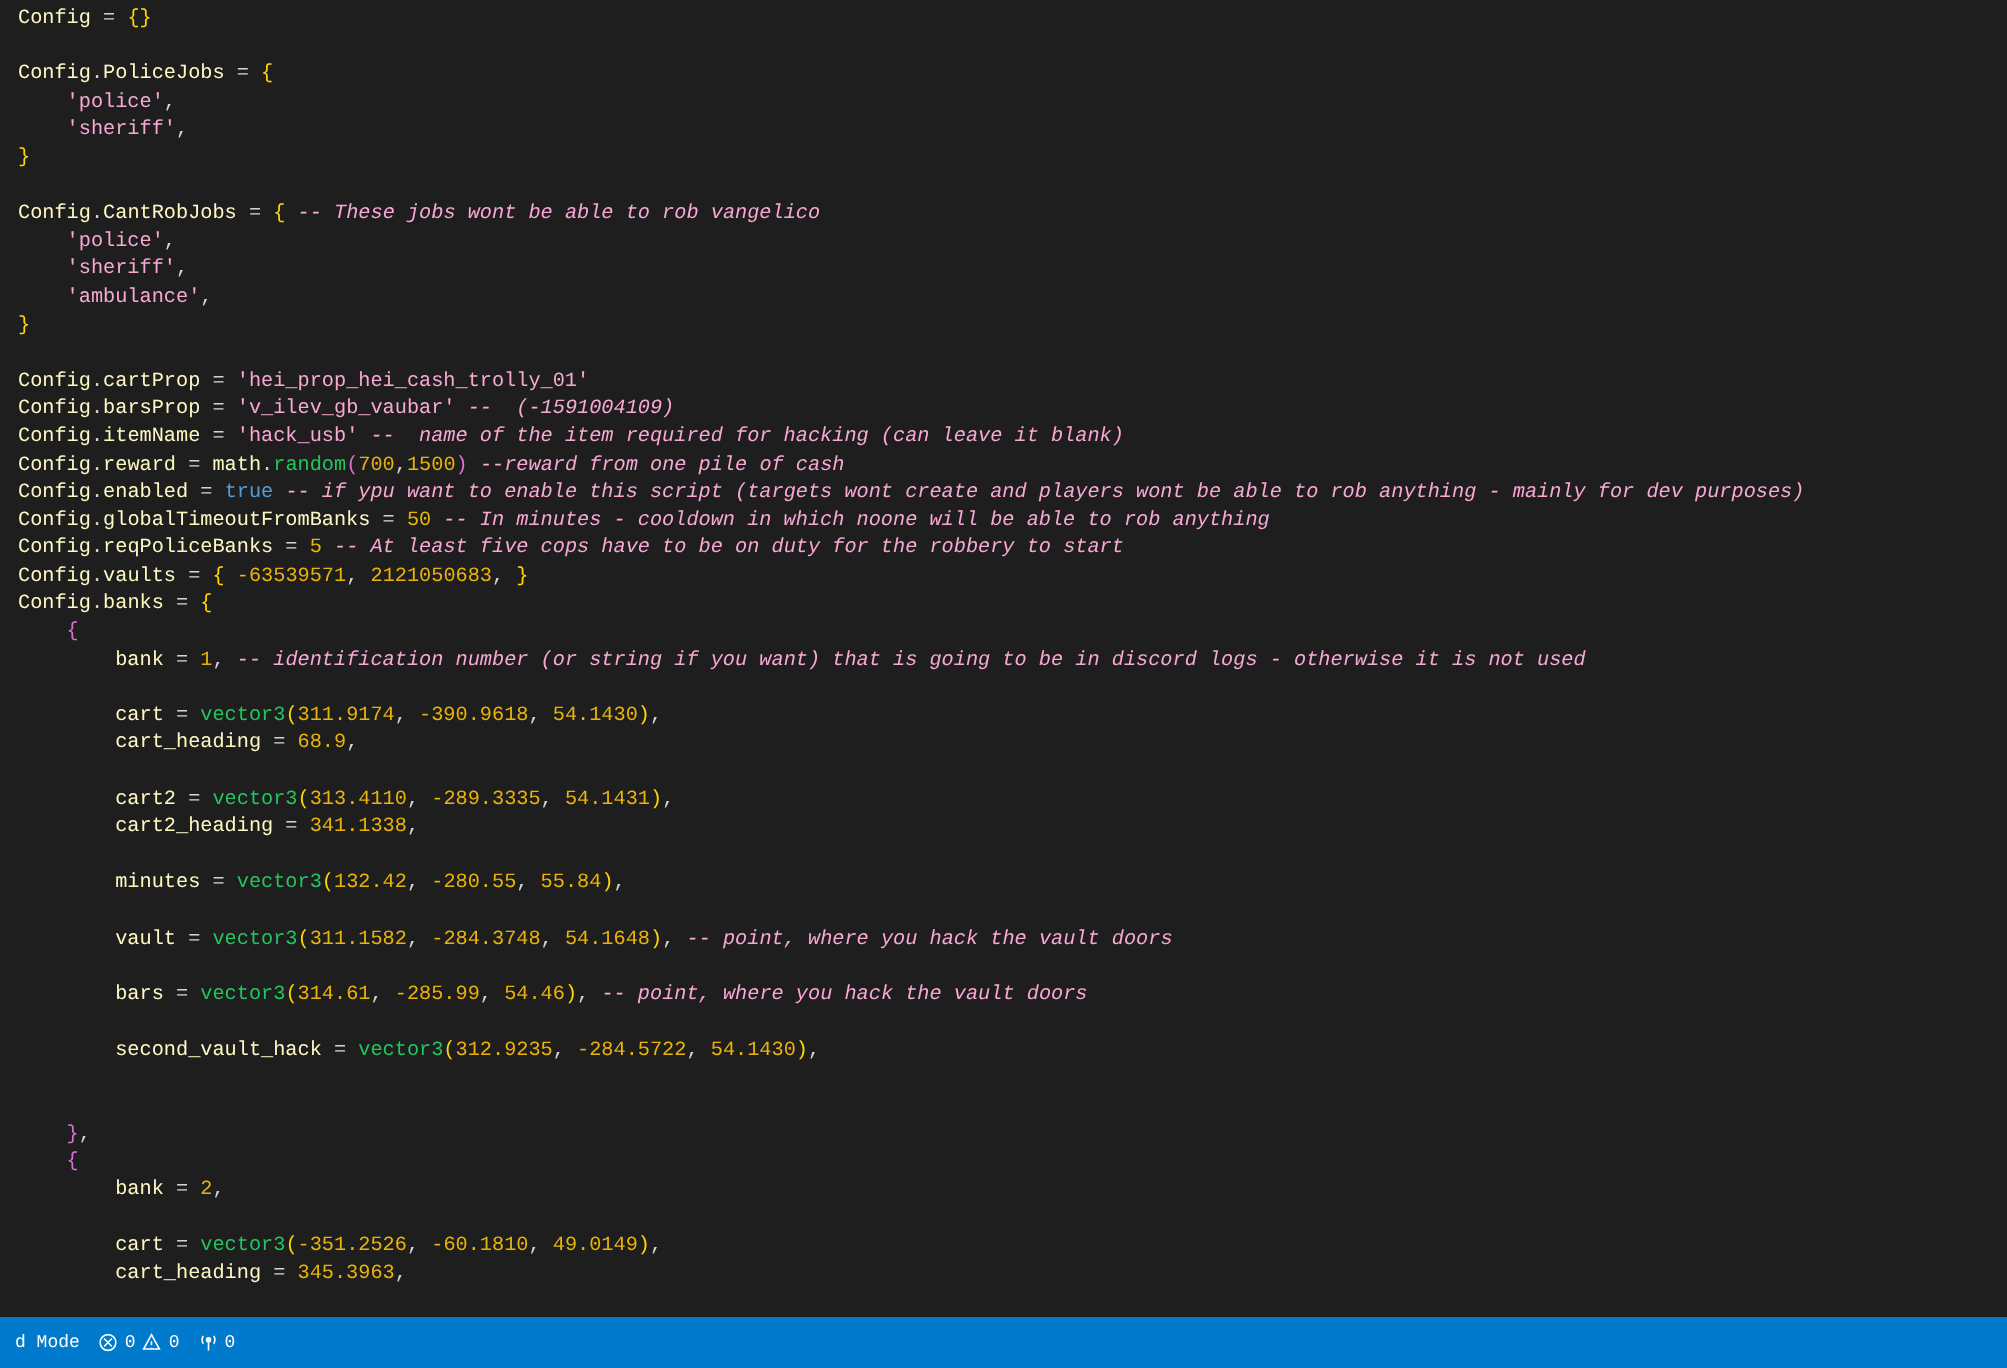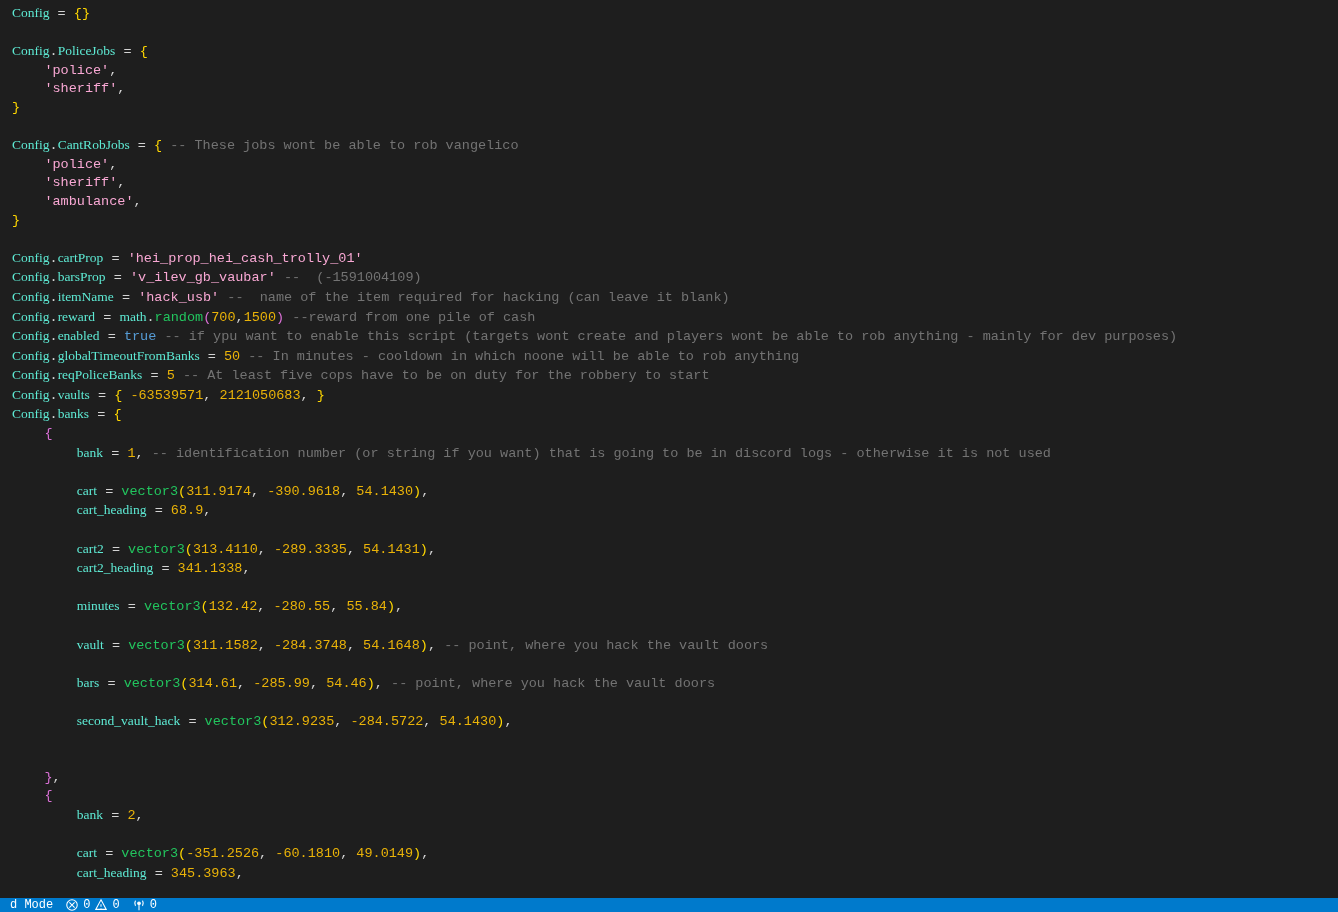--- a/index.html
+++ b/index.html
@@ -11,37 +11,37 @@
   line-height: 18.6px;
   width: 1338px;
   height: 912px;
   overflow: hidden;
   position: relative;
 }
 .editor {
   white-space: pre;
   padding: 4px 0 0 12px;
 }
-.var { color: #5eead4; font-family: Liberation Serif, serif; }
+.var { color: #fef9c3; }
 .kw { color: #569cd6; }
 .str { color: #f9a8d4; }
 .num { color: #eab308; }
 .op { color: #d4d4d4; }
 .brace { color: #ffd700; }
 .paren { color: #da70d6; }
 .func { color: #22c55e; }
-.comment { color: #737373; }
+.comment { color: #f9a8d4; font-style: italic; }
 .guide { color: #404040; }
 
 .statusbar {
   position: absolute;
   bottom: 0;
   left: 0;
   right: 0;
-  height: 14px;
+  height: 34px;
   background: #007acc;
   color: #ffffff;
   display: flex;
   align-items: center;
   font-size: 12px;
   padding: 0 4px;
 }
 .statusbar .item { padding: 0 6px; display: flex; align-items: center; gap: 4px; }
 .statusbar svg { width: 14px; height: 14px; fill: none; stroke: #fff; stroke-width: 1.2; }
 </style>

